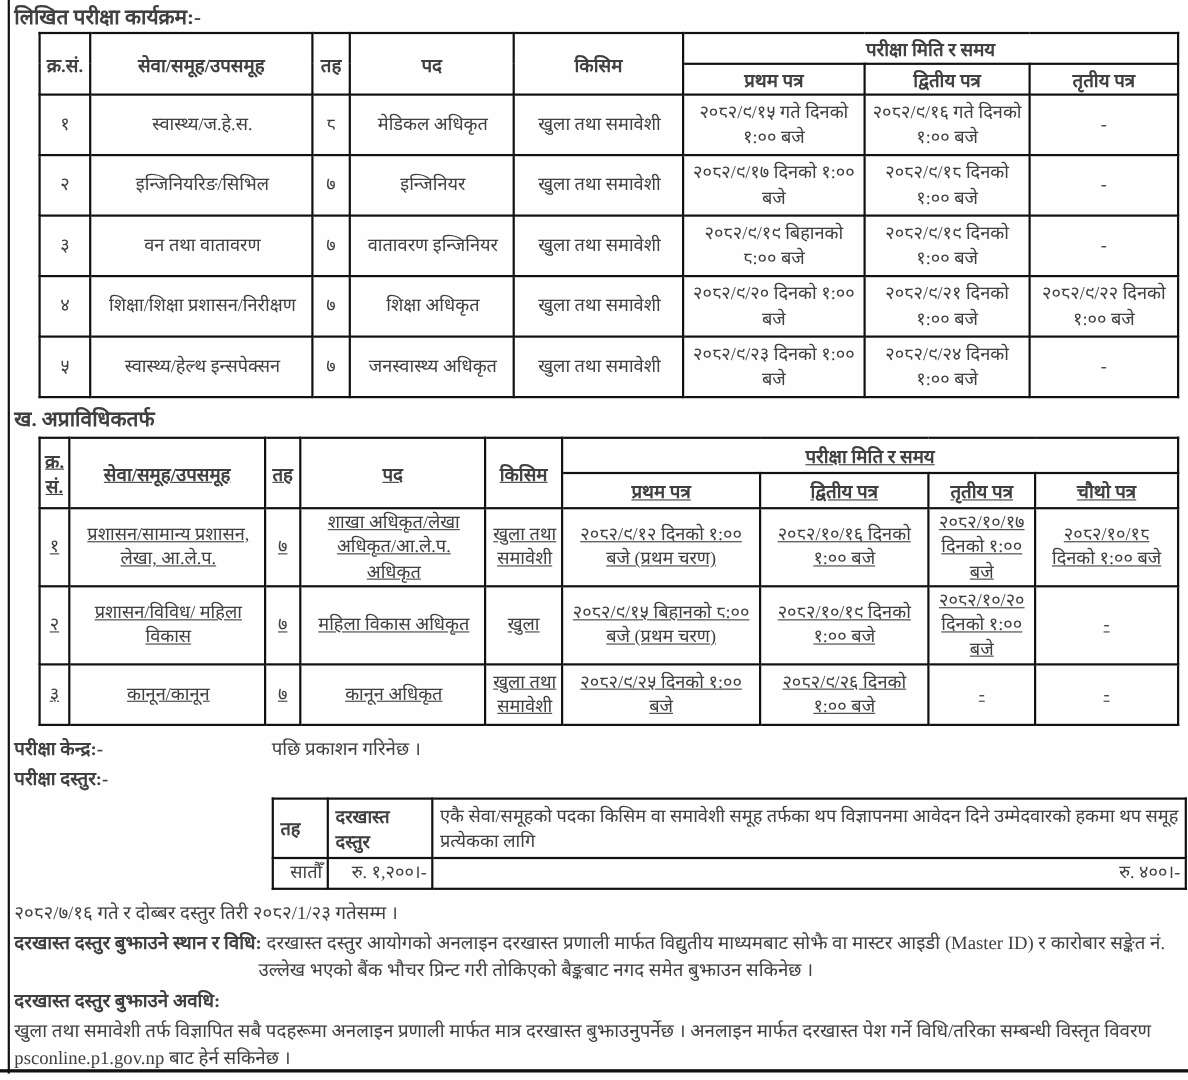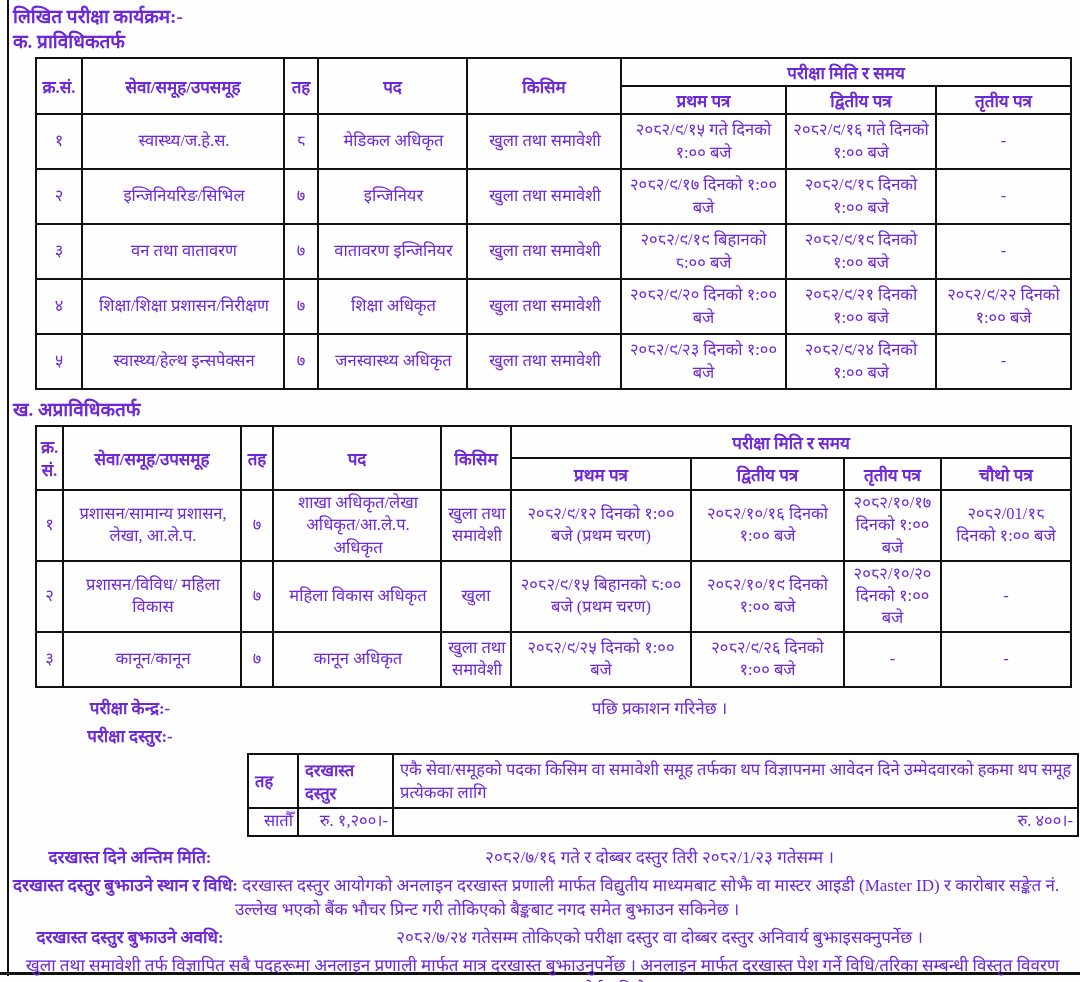--- a/index.html
+++ b/index.html
@@ -1,20 +1,20 @@
 <!DOCTYPE html>
 <html lang="ne"><head>
 <meta charset="utf-8">
 <style>
   html,body{margin:0;padding:0;background:#ffffff;}
   .page{
     position:relative;
     width:1080px;height:982px;
     background:#fefefe;
-    color:#6d28d9;
+    color:#404040;
     font-family:"Liberation Serif","DejaVu Serif",serif;
     font-size:17px;
     overflow:hidden;
   }
   .left-rule{position:absolute;left:7px;top:0;width:2px;height:976px;background:#111;}
   .bottom-rule{position:absolute;left:0;top:972px;width:1080px;height:3px;background:#111;}
   .content{position:relative;padding:4px 8px 0 13px;}
 
   .doc-title{font-weight:bold;font-size:19px;line-height:25px;margin:0;}
   .section-heading{font-weight:bold;font-size:19px;line-height:25px;margin:0 0 3px 0;}
@@ -22,49 +22,48 @@
   table{border-collapse:collapse;table-layout:fixed;margin-left:22px;}
   th,td{border:2px solid #111;padding:1px 4px;vertical-align:middle;overflow:hidden;}
   th{font-weight:bold;font-size:17px;text-align:center;}
   td{font-size:16.5px;text-align:center;line-height:1.35;}
   td.lft{text-align:center;padding-left:6px;}
 
   .tech-table{width:1035px;margin-bottom:7px;border-radius:13px;}
   .tech-table thead tr{height:28px;}
   .tech-table tbody tr{height:55px;}
 
-  .nontech-table{width:1035px;margin-bottom:9px;}
+  .nontech-table{width:1035px;margin-bottom:9px;text-decoration:underline;}
   .nontech-table thead tr{height:32px;}
   .nontech-table tbody tr{height:55px;}
 
   .fee-table{width:830px;margin-left:234px;margin-bottom:9px;}
   .fee-table th{text-align:left;padding-left:6px;font-size:16.5px;vertical-align:middle;}
   .fee-table td{text-align:right;padding-left:6px;}
   .fee-table .fee-desc{font-weight:normal;line-height:1.4;border-radius:19px;}
   .fee-table thead tr{height:54px;}
   .fee-table tbody tr{height:28px;}
 
   .note{margin:0 0 4px 0;line-height:24px;}
-  .note-row{display:flex;align-items:flex-start;text-align:center;}
+  .note-row{display:flex;align-items:flex-start;}
   .nlabel{font-weight:bold;}
   .nlabel-fixed{flex:none;width:234px;}
   .nvalue{flex:1;}
   .hang{padding-left:222px;text-indent:-222px;margin-right:4px;}
 </style>
 </head>
 <body>
 
 <div class="page">
   <div class="left-rule"></div>
   <div class="bottom-rule"></div>
 
   <div class="content">
 
     <p class="doc-title">लिखित परीक्षा कार्यक्रम:-</p>
-    <p class="section-heading">क. प्राविधिकतर्फ</p>
 
     <table class="tech-table">
       <colgroup>
         <col style="width:46px">
           <col style="width:202px">
           <col style="width:34px">
           <col style="width:149px">
         <col style="width:154px">
           <col style="width:165px">
           <col style="width:150px">
@@ -172,21 +171,21 @@
       <tbody>
         <tr>
           <td>१</td>
           <td class="lft">प्रशासन/सामान्य प्रशासन, लेखा, आ.ले.प.</td>
           <td>७</td>
           <td class="lft">शाखा अधिकृत/लेखा अधिकृत/आ.ले.प. अधिकृत</td>
           <td class="lft">खुला तथा समावेशी</td>
           <td>२०८२/९/१२ दिनको १:०० बजे (प्रथम चरण)</td>
           <td>२०८२/१०/१६ दिनको १:०० बजे</td>
           <td>२०८२/१०/१७ दिनको १:०० बजे</td>
-          <td>२०८२/01/१८ दिनको १:०० बजे</td>
+          <td>२०८२/१०/१८ दिनको १:०० बजे</td>
         </tr>
         <tr>
           <td>२</td>
           <td class="lft">प्रशासन/विविध/ महिला विकास</td>
           <td>७</td>
           <td class="lft">महिला विकास अधिकृत</td>
           <td>खुला</td>
           <td>२०८२/९/१५ बिहानको ८:०० बजे (प्रथम चरण)</td>
           <td>२०८२/१०/१९ दिनको १:०० बजे</td>
           <td>२०८२/१०/२० दिनको १:०० बजे</td>
@@ -230,29 +229,27 @@
       <tbody>
         <tr>
           <td>सातौँ</td>
           <td>रु. १,२००।-</td>
           <td>रु. ४००।-</td>
         </tr>
       </tbody>
     </table>
 
     <div class="note note-row">
-      <span class="nlabel nlabel-fixed">दरखास्त दिने अन्तिम मिति:</span>
       <span class="nvalue">२०८२/७/१६ गते र दोब्बर दस्तुर तिरी २०८२/1/२३ गतेसम्म ।</span>
     </div>
 
     <p class="note hang"><span class="nlabel">दरखास्त दस्तुर बुझाउने स्थान र विधि:</span> <span>दरखास्त दस्तुर आयोगको अनलाइन दरखास्त प्रणाली मार्फत विद्युतीय माध्यमबाट सोझै वा मास्टर आइडी (Master ID) र कारोबार सङ्केत नं. उल्लेख भएको बैंक भौचर प्रिन्ट गरी तोकिएको बैङ्कबाट नगद समेत बुझाउन सकिनेछ ।</span></p>
 
     <div class="note note-row">
       <span class="nlabel nlabel-fixed">दरखास्त दस्तुर बुझाउने अवधि:</span>
-      <span class="nvalue">२०८२/७/२४ गतेसम्म तोकिएको परीक्षा दस्तुर वा दोब्बर दस्तुर अनिवार्य बुझाइसक्नुपर्नेछ ।</span>
     </div>
 
     <div class="note note-row">
       <span class="nvalue">खुला तथा समावेशी तर्फ विज्ञापित सबै पदहरूमा अनलाइन प्रणाली मार्फत मात्र दरखास्त बुझाउनुपर्नेछ । अनलाइन मार्फत दरखास्त पेश गर्ने विधि/तरिका सम्बन्धी विस्तृत विवरण psconline.p1.gov.np बाट हेर्न सकिनेछ ।</span>
     </div>
 
   </div>
 </div>
 
 </body></html>

